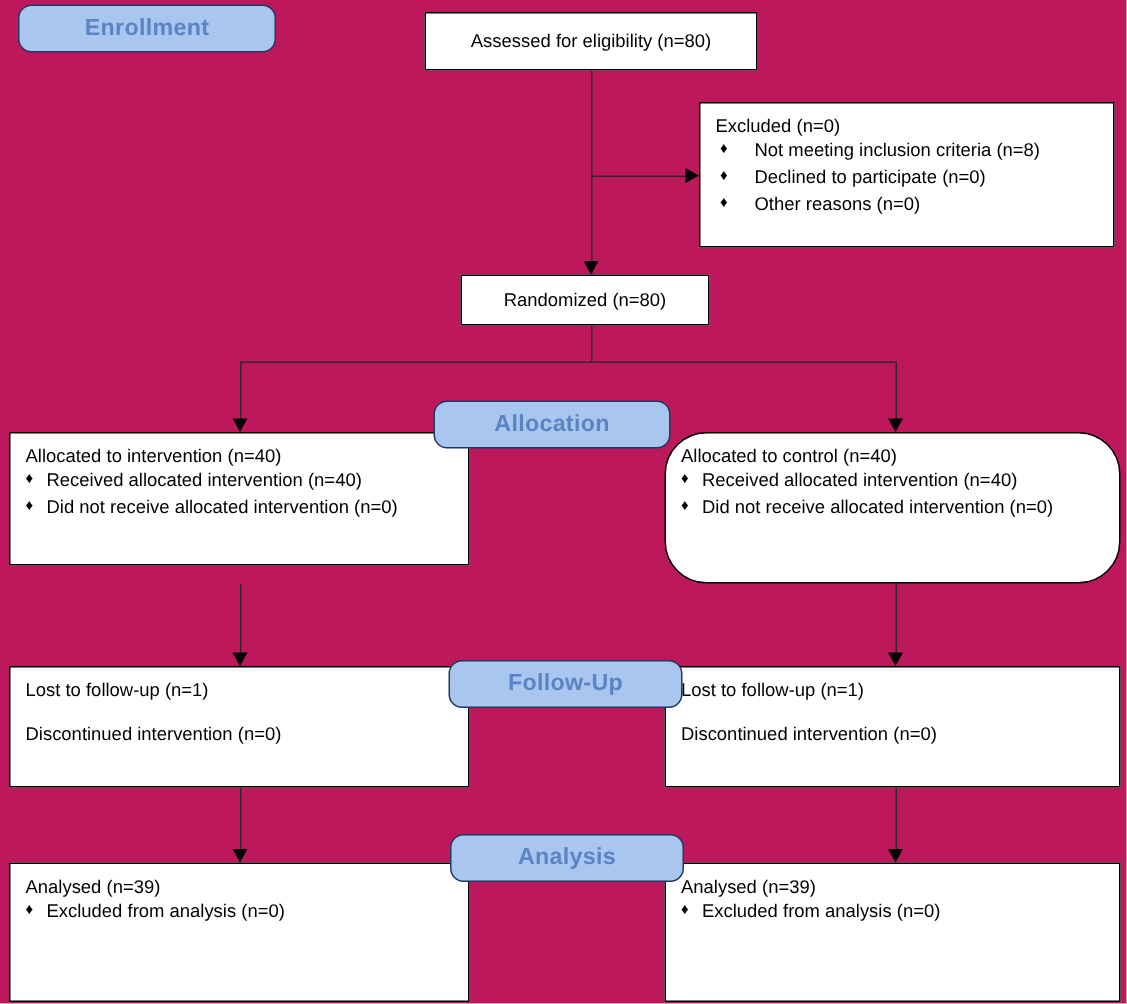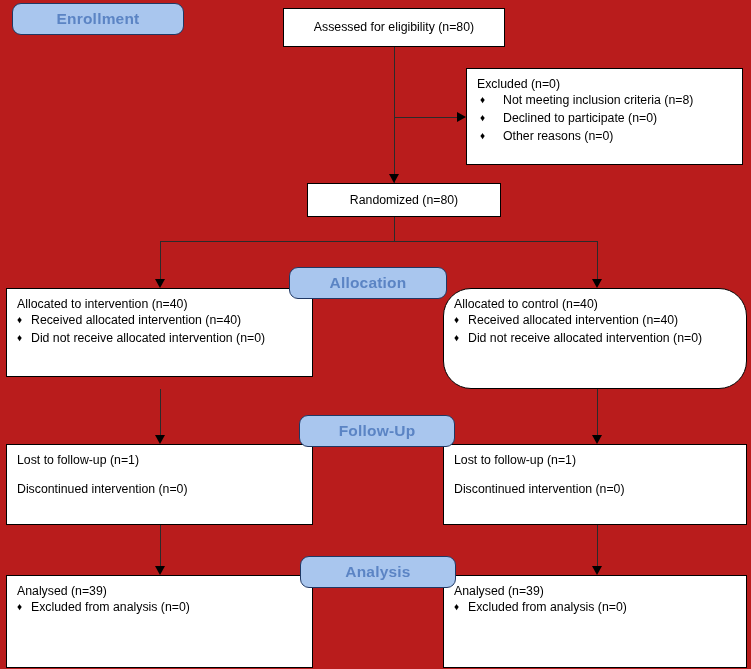--- a/index.html
+++ b/index.html
@@ -4,21 +4,21 @@
 <style>
   html, body {
     margin: 0;
     padding: 0;
     background: #ffffff;
   }
   #canvas {
     position: relative;
     width: 751px;
     height: 669px;
-    background: #b91c1c;
+    background: #be185d;
     font-family: "Liberation Sans", sans-serif;
     overflow: hidden;
   }
   
   .box {
     position: absolute;
     box-sizing: border-box;
     background: #ffffff;
     border: 1px solid #000000;
     padding: 9px 14px 6px 10px;
@@ -122,21 +122,21 @@
 <div id="canvas">
 
   <div class="banner" style="left:12px; top:3px; width:172px; height:32px;">
     <span>Enrollment</span>
   </div>
 
   <div class="banner" style="left:289px; top:267px; width:158px; height:32px;">
     <span>Allocation</span>
   </div>
 
-  <div class="banner" style="left:299px; top:415px; width:156px; height:32px;">
+  <div class="banner" style="left:299px; top:440px; width:156px; height:32px;">
     <span>Follow-Up</span>
   </div>
 
   <div class="banner" style="left:300px; top:556px; width:156px; height:32px;">
     <span>Analysis</span>
   </div>
 
   <div class="vline" style="left:394px; top:47px; height:136px;"></div>
   <div class="arrow-down" style="left:389px; top:174px;"></div>
 
@@ -168,21 +168,21 @@
 
   <div class="box" style="left:466px; top:68px; width:277px; height:97px;">
     <span class="title">Excluded (n=0)</span>
     <ul class="bul wide">
       <li><span class="bullet">♦</span><span>Not meeting inclusion criteria (n=8)</span></li>
       <li><span class="bullet">♦</span><span>Declined to participate (n=0)</span></li>
       <li><span class="bullet">♦</span><span>Other reasons (n=0)</span></li>
     </ul>
   </div>
 
-  <div class="box centered" style="left:307px; top:183px; width:194px; height:34px;text-align:center;">
+  <div class="box centered" style="left:307px; top:183px; width:166px; height:34px;text-align:center;">
     <span class="title">Randomized (n=80)</span>
   </div>
 
   <div class="box" style="left:6px; top:288px; width:307px; height:89px;">
     <span class="title">Allocated to intervention (n=40)</span>
     <ul class="bul">
       <li><span class="bullet">♦</span><span>Received allocated intervention (n=40)</span></li>
       <li><span class="bullet">♦</span><span>Did not receive allocated intervention (n=0)</span></li>
     </ul>
   </div>

